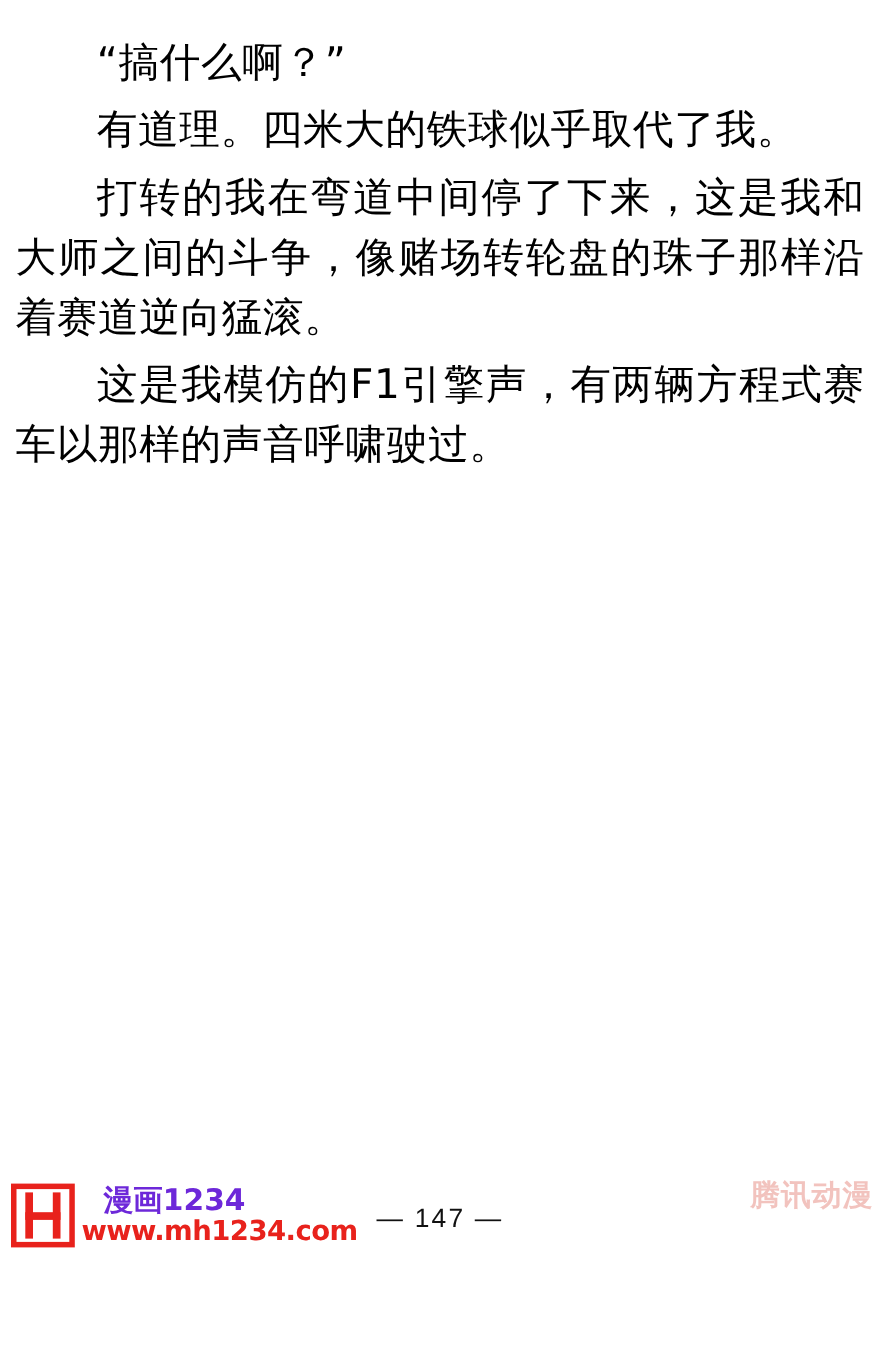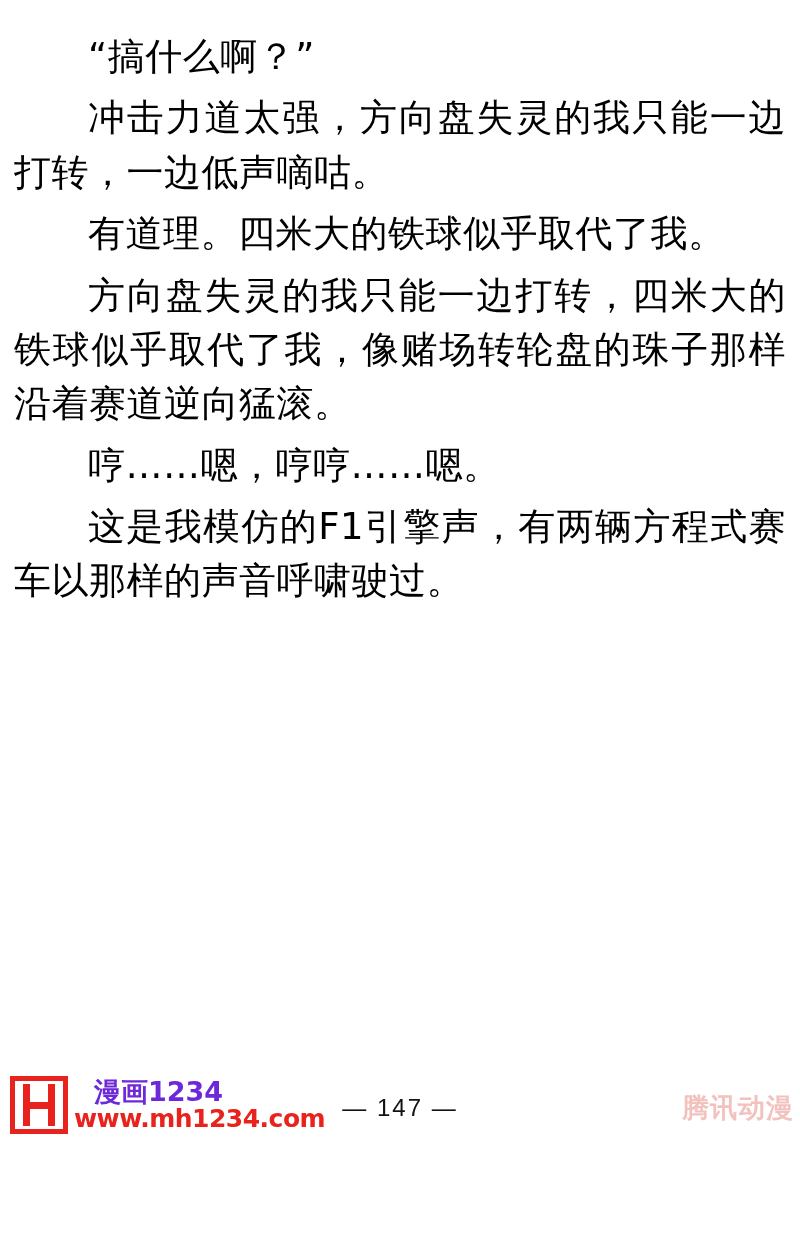--- a/index.html
+++ b/index.html
@@ -103,40 +103,38 @@
     font-size: 25px;
     font-weight: bold;
     color: #e8221c;
     font-family: "DejaVu Sans", sans-serif;
     letter-spacing: -0.5px;
   }
   
   .watermark {
     position: absolute;
     right: 6px;
-    bottom: 18px;
+    bottom: 40px;
     font-size: 27px;
     font-weight: bold;
     color: #f0b9b3;
     opacity: 0.85;
     letter-spacing: 1px;
     font-family: "DejaVu Sans", sans-serif;
   }
 </style>
 </head>
 <body>
 
 <div class="page">
 
   <div class="text-body">
     <p class="para">“搞什么啊？”</p>
-    <p class="para">冲击力道太强，方向盘失灵的我只能一边打转，一边低声嘀咕。</p>
     <p class="para">有道理。四米大的铁球似乎取代了我。</p>
-    <p class="para">方向盘失灵的我只能一边打转，四米大的铁球似乎取代了我，像赌场转轮盘的珠子那样沿着赛道逆向猛滚。</p>
-    <p class="para">哼……嗯，哼哼……嗯。</p>
+    <p class="para">打转的我在弯道中间停了下来，这是我和大师之间的斗争，像赌场转轮盘的珠子那样沿着赛道逆向猛滚。</p>
     <p class="para">这是我模仿的F1引擎声，有两辆方程式赛车以那样的声音呼啸驶过。</p>
   </div>
 
   <div class="page-number">— 147 —</div>
 
   <div class="logo">
     <div class="logo-mark">
       <div class="logo-bar"></div>
     </div>
     <div class="logo-text">

